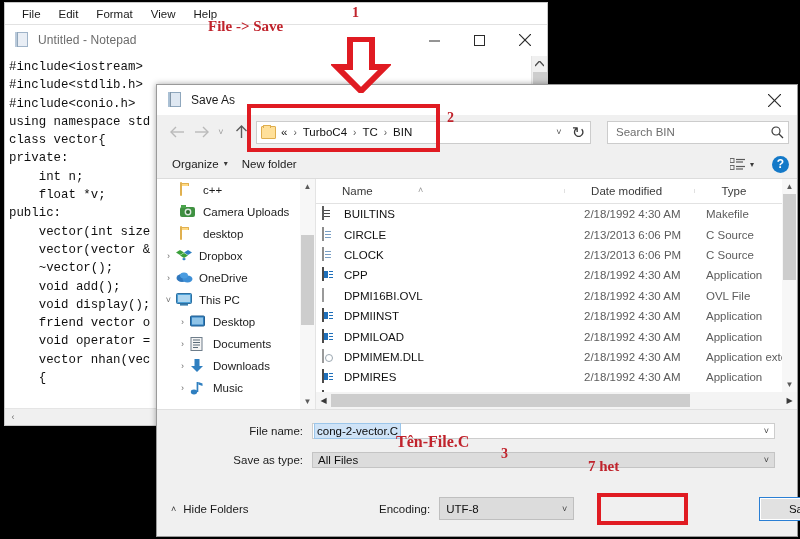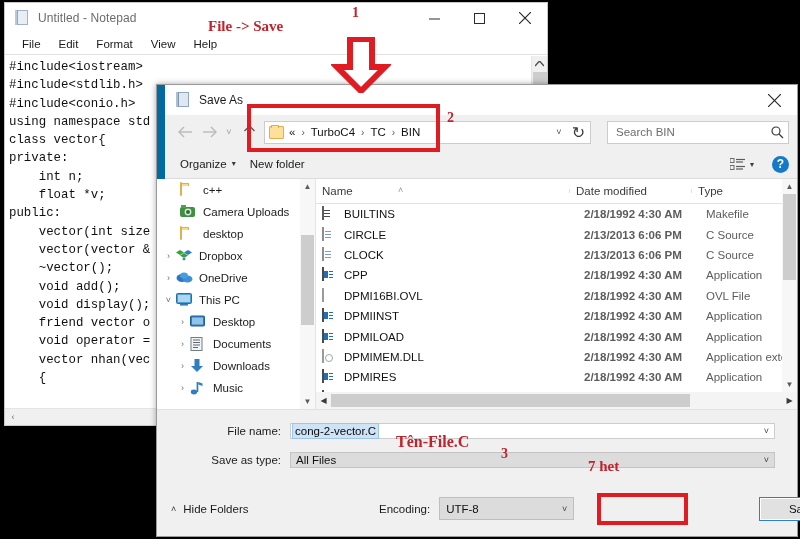--- a/index.html
+++ b/index.html
@@ -76,24 +76,23 @@
     position: absolute; left: 0; right: 0; bottom: 0; height: 17px;
     background: #f0f0f0; border-top: 1px solid #e5e5e5;
     display: flex; align-items: center;
   }
   #np-hscroll .arrow-left { width: 16px; text-align: center; color:#707070; font-size:9px; }
 
   
   #saveas {
     position: absolute; left: 156px; top: 84px;
     width: 642px; height: 453px;
-    background: #0369a1;
+    background: #8b5cf6;
     border: 1px solid #9a9a9a;
     box-shadow: 0 0 6px rgba(0,0,0,.35);
-    padding-left: 8px;
   }
   #sa-titlebar {
     height: 30px; background: #ffffff; display: flex; align-items: center;
     position: relative;
   }
   #sa-icon {
     width: 16px; height: 16px; margin-left: 10px; margin-right: 8px; position: relative;
   }
   #sa-icon .pad {
     position: absolute; left: 1px; top: 0; width: 13px; height: 15px;
@@ -198,31 +197,31 @@
   }
   #sa-nav-scroll .sb-arrow { height: 15px; text-align:center; font-size:8px; color:#5a5a5a; line-height:15px; }
   #sa-nav-scroll .sb-thumb { position:absolute; top:56px; left:1px; width:13px; height:90px; background:#cdcdcd; }
 
   
   #sa-list { flex: 1; position: relative; background: #ffffff; overflow: hidden; }
   #list-header {
     height: 25px; display: flex; align-items: center; background: #ffffff;
     border-bottom: 1px solid #e2e2e2; position: relative;
   }
-  .hcell { font-size: 11.5px; color: #3a3a3a; padding-left: 6px; position: relative; }
+  .hcell { font-size: 11.5px; color: #3a3a3a; padding-left: 6px; position: relative; margin-left: 20px; }
   .hcell .divider {
     position: absolute; right: 0; top: 4px; bottom: 4px; width: 1px; background: #e0e0e0;
   }
   #sortmark { position: absolute; left: 82px; top: 0px; font-size: 9px; color: #9a9a9a; }
   .filerow {
     height: 20.4px; display: flex; align-items: center; font-size: 11.5px; color: #111;
   }
   .fi { width: 15px; height: 14px; margin: 0 7px 0 6px; position: relative; flex: 0 0 auto; }
   .fname { width: 240px; overflow: hidden; white-space: nowrap; }
-  .fdate { width: 122px; color: #5c5c5c; font-weight: bold; }
+  .fdate { width: 122px; color: #5c5c5c; }
   .ftype { color: #5c5c5c; white-space: nowrap; overflow: hidden; }
   
   .ic-doc {
     width: 12px; height: 14px; background: #ffffff; border: 1px solid #8d8d8d;
   }
   .ic-doc .l { position:absolute; left:3px; width:6px; height:1px; background:#7a9fc4; }
   .ic-app {
     width: 13px; height: 12px; background: #ffffff; border: 1px solid #4a4a4a; margin-top:1px;
   }
   .ic-app:before {
@@ -258,21 +257,21 @@
   #list-hscroll .hb-arrow { width:15px; text-align:center; font-size:8px; color:#3a3a3a; }
   #list-hscroll .hb-thumb { height:13px; flex:1; background:#cdcdcd; margin: 0 0px; }
   #list-hscroll .hb-space { width: 92px; }
 
   
   #sa-form {
     position: absolute; left: 0; right: 0; bottom: 55px; height: 72px; background: #f0f0f0;
     border-top: 1px solid #e0e0e0;
   }
   .formrow { display: flex; align-items: center; height: 23px; margin-top: 9px; padding: 0 22px 0 0; }
-  .formlabel { width: 133px; text-align: right; font-size: 11.5px; color: #1b1b1b; padding-right: 9px; }
+  .formlabel { width: 155px; text-align: right; font-size: 11.5px; color: #1b1b1b; padding-right: 9px; }
   .combo {
     flex: 1; height: 16px; background: #ffffff; border: 1px solid #cdcdcd;
     display: flex; align-items: center; position: relative; padding-left: 2px;
   }
   .combo.gray { background: #dcdcdc; border-color: #c4c4c4; }
   .combo .cv { font-size: 11.5px; color: #111; padding-left: 3px; }
   .combo .cv.sel { background: #cfe3f7; color: #0a0a0a; padding: 1px 2px; outline: 1px solid #9cc6ea; }
   .combo .caret { position: absolute; right: 5px; font-size: 9px; color: #3a3a3a; }
 
   #sa-footer {
@@ -315,20 +314,28 @@
 
   #redarrow { position: absolute; left: 331px; top: 37px; width: 60px; height: 56px; }
 </style>
 </head>
 <body>
 
 <div id="root">
 
   <div id="notepad">
 
+    <div id="np-menubar">
+      <div class="np-menu">File</div>
+      <div class="np-menu">Edit</div>
+      <div class="np-menu">Format</div>
+      <div class="np-menu">View</div>
+      <div class="np-menu">Help</div>
+    </div>
+
     <div id="np-titlebar">
       <div id="np-icon">
         <div class="pad"></div>
           <div class="spine"></div>
       </div>
       <div id="np-title">Untitled - Notepad</div>
       <div class="wincontrols">
         <div class="wc">
           <svg width="11" height="11">
               <line x1="0" y1="6" x2="11" y2="6" stroke="#2b2b2b" stroke-width="1"></line>
@@ -339,28 +346,20 @@
               <rect x="0.5" y="0.5" width="10" height="10" fill="none" stroke="#2b2b2b" stroke-width="1"></rect>
             </svg>
         </div>
         <div class="wc">
           <svg width="12" height="12">
               <line x1="0" y1="0" x2="12" y2="12" stroke="#2b2b2b" stroke-width="1.2"></line>
               <line x1="12" y1="0" x2="0" y2="12" stroke="#2b2b2b" stroke-width="1.2"></line>
             </svg>
         </div>
       </div>
-    </div>
-
-    <div id="np-menubar">
-      <div class="np-menu">File</div>
-      <div class="np-menu">Edit</div>
-      <div class="np-menu">Format</div>
-      <div class="np-menu">View</div>
-      <div class="np-menu">Help</div>
     </div>
 
     <div id="np-textarea">
       <pre id="np-code">#include&lt;iostream&gt;
 #include&lt;stdlib.h&gt;
 #include&lt;conio.h&gt;
 using namespace std
 class vector{
 private:
     int n;

